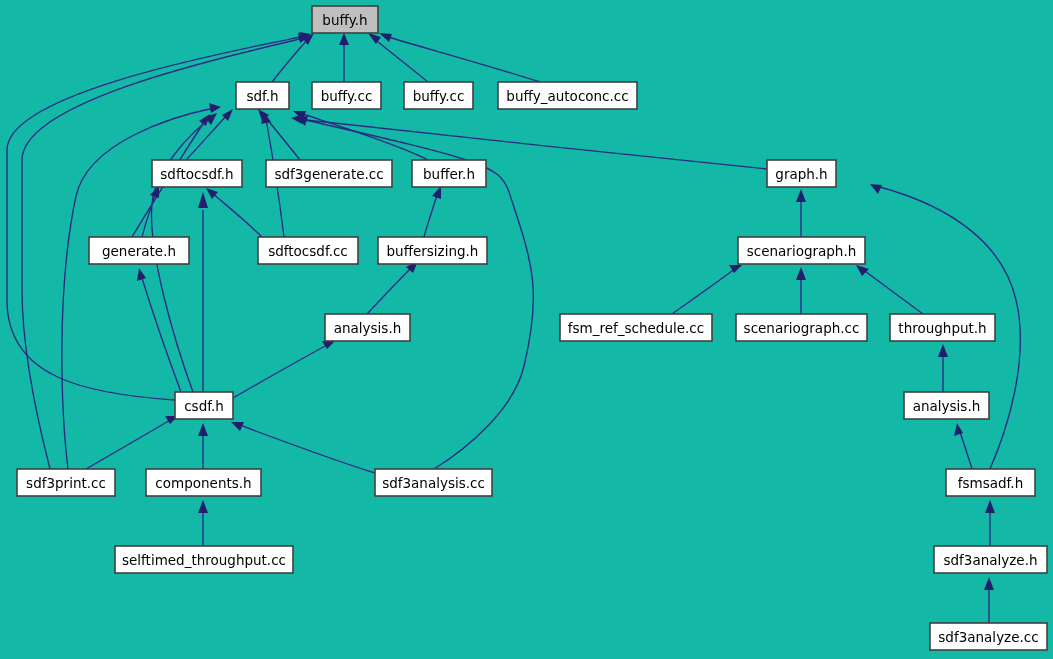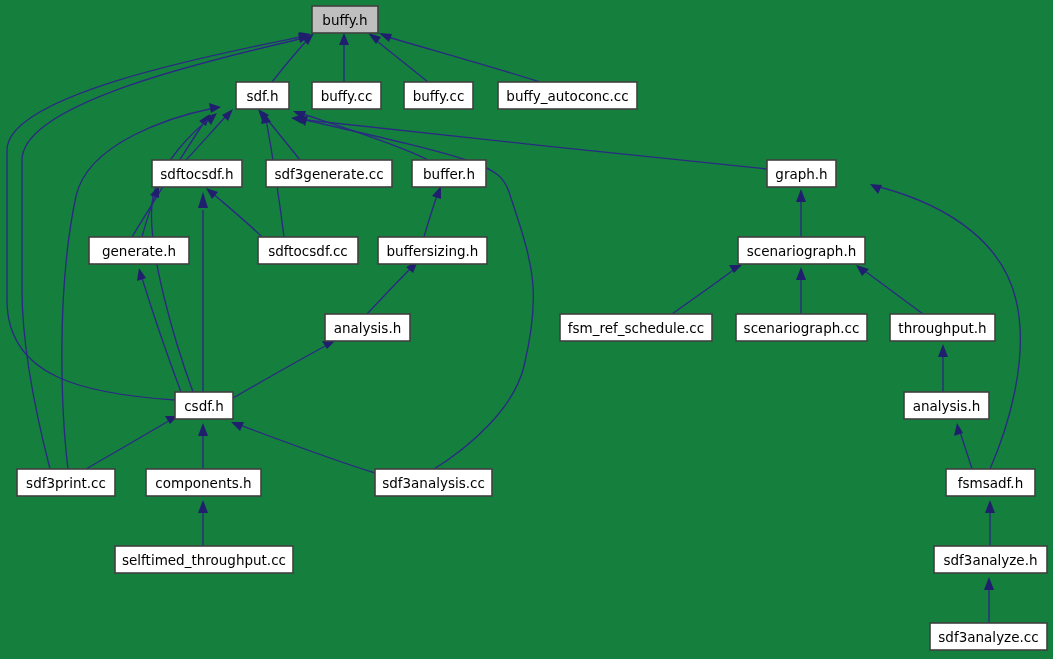--- a/index.html
+++ b/index.html
@@ -4,21 +4,21 @@
 <style>
   html, body {
     margin: 0;
     padding: 0;
     background: #ffffff;
   }
   #canvas-wrap {
     position: relative;
     width: 1053px;
     height: 659px;
-    background: #15803d;
+    background: #14b8a6;
     overflow: hidden;
     font-family: "DejaVu Sans", sans-serif;
   }
   svg#graph {
     position: absolute;
     left: 0;
     top: 0;
     width: 1053px;
     height: 659px;
   }

